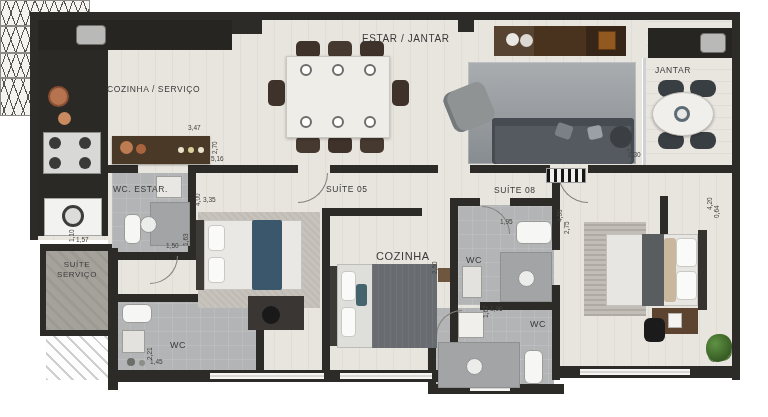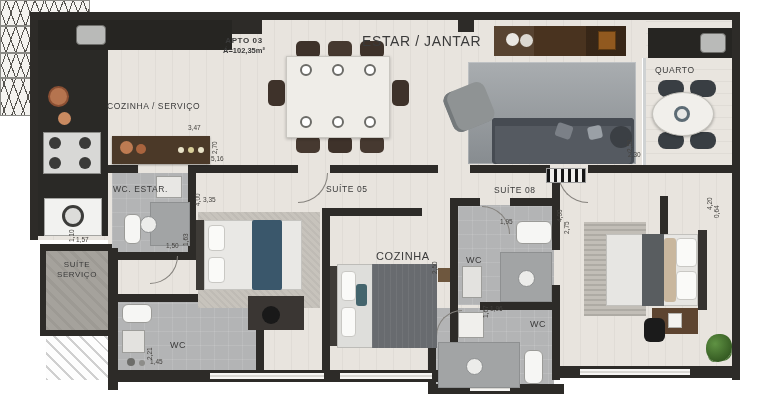--- a/index.html
+++ b/index.html
@@ -192,27 +192,23 @@
   <div class="abs" style="left:606px;top:234px;width:92px;height:72px;background:#e7e6e3;border:1px solid #c2c1bd;box-sizing:border-box;"></div>
   <div class="abs" style="left:642px;top:234px;width:22px;height:72px;background:#595d60;"></div>
   <div class="abs" style="left:664px;top:238px;width:12px;height:64px;background:#c9b79e;border-radius:3px;"></div>
   <div class="pillow" style="left:676px;top:238px;width:21px;height:29px;"></div>
   <div class="pillow" style="left:676px;top:271px;width:21px;height:29px;"></div>
   <div class="abs" style="left:652px;top:308px;width:46px;height:26px;background:#5d4430;"></div>
   <div class="abs" style="left:668px;top:313px;width:14px;height:15px;background:#f4f3f0;border:1px solid #b3b2ae;box-sizing:border-box;"></div>
   <div class="abs" style="left:644px;top:318px;width:21px;height:24px;background:#1b1b1b;border-radius:6px;"></div>
   <div class="abs" style="left:706px;top:334px;width:26px;height:28px;border-radius:50% 45% 55% 48%;background:radial-gradient(circle at 35% 35%, #5f9243, #365c23 70%);box-shadow:-4px 6px 0 -6px #44722f, 5px 4px 0 -5px #44722f;"></div>
 
-  <div class="abs" style="left:198px;top:36px;width:92px;text-align:center;">
-    <div class="lbl" style="font-weight:bold;font-size:8px;">APTO 03</div>
-    <div style="font-weight:bold;font-size:7.5px;margin-top:1px;">Á=102,35m²</div>
-  </div>
-  <div class="abs lbl" style="left:362px;top:33px;font-size:14px;">ESTAR / JANTAR</div>
-  <div class="abs lbl" style="left:107px;top:101px;">COZINHA / SERVIÇO</div>
-  <div class="abs lbl" style="left:655px;top:65px;">QUARTO</div>
+  <div class="abs lbl" style="left:362px;top:33px;font-size:10px;">ESTAR / JANTAR</div>
+  <div class="abs lbl" style="left:107px;top:84px;">COZINHA / SERVIÇO</div>
+  <div class="abs lbl" style="left:655px;top:65px;">JANTAR</div>
   <div class="abs lbl" style="left:113px;top:184px;">WC. ESTAR.</div>
   <div class="abs lbl" style="left:326px;top:184px;">SUÍTE 05</div>
   <div class="abs lbl" style="left:494px;top:185px;">SUÍTE 08</div>
   <div class="abs lbl" style="left:376px;top:250px;font-size:11px;">COZINHA</div>
   <div class="abs lbl" style="left:466px;top:255px;font-size:9px;">WC</div>
   <div class="abs lbl" style="left:530px;top:319px;font-size:9px;">WC</div>
   <div class="abs lbl" style="left:170px;top:340px;font-size:9px;">WC</div>
   <div class="abs" style="left:46px;top:260px;width:62px;text-align:center;">
     <div class="lbl" style="font-size:8px;">SUÍTE</div>
     <div class="lbl" style="font-size:8px;margin-top:1px;">SERVIÇO</div>

